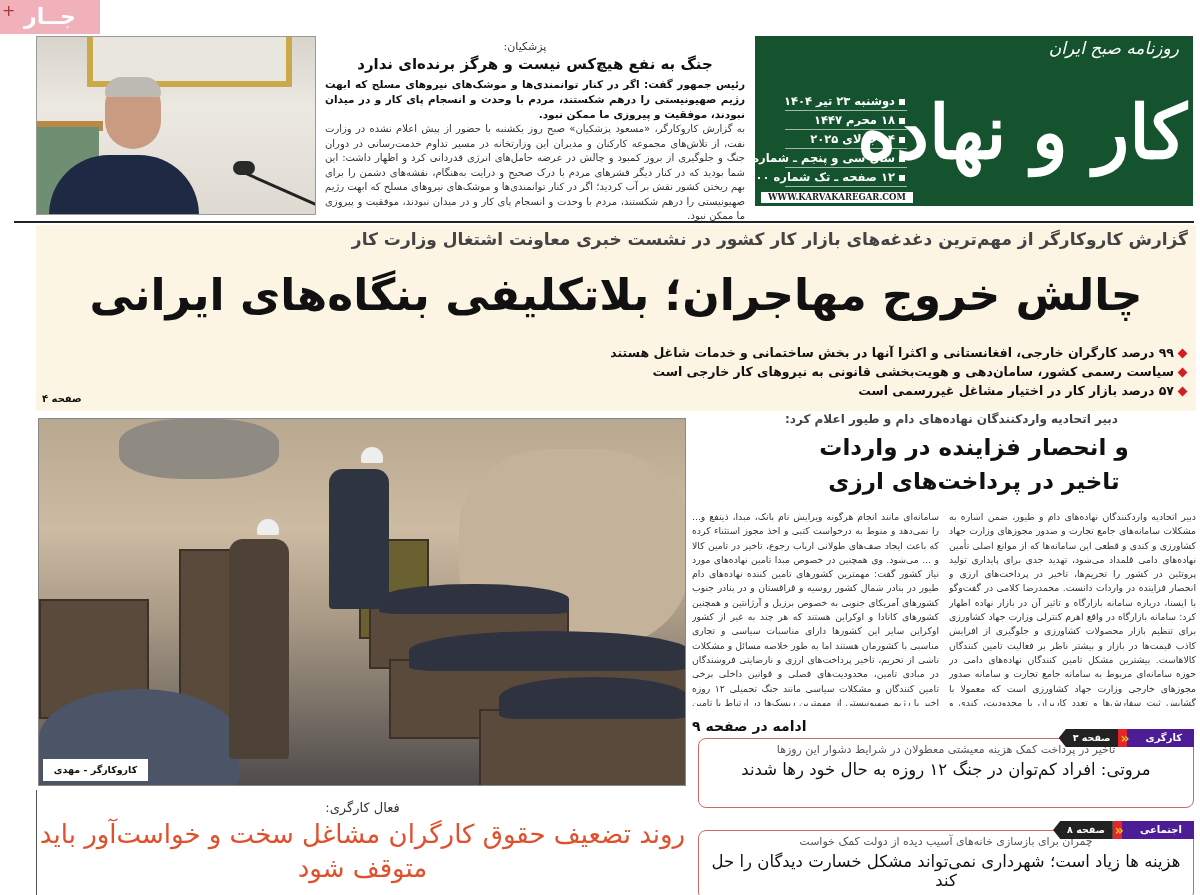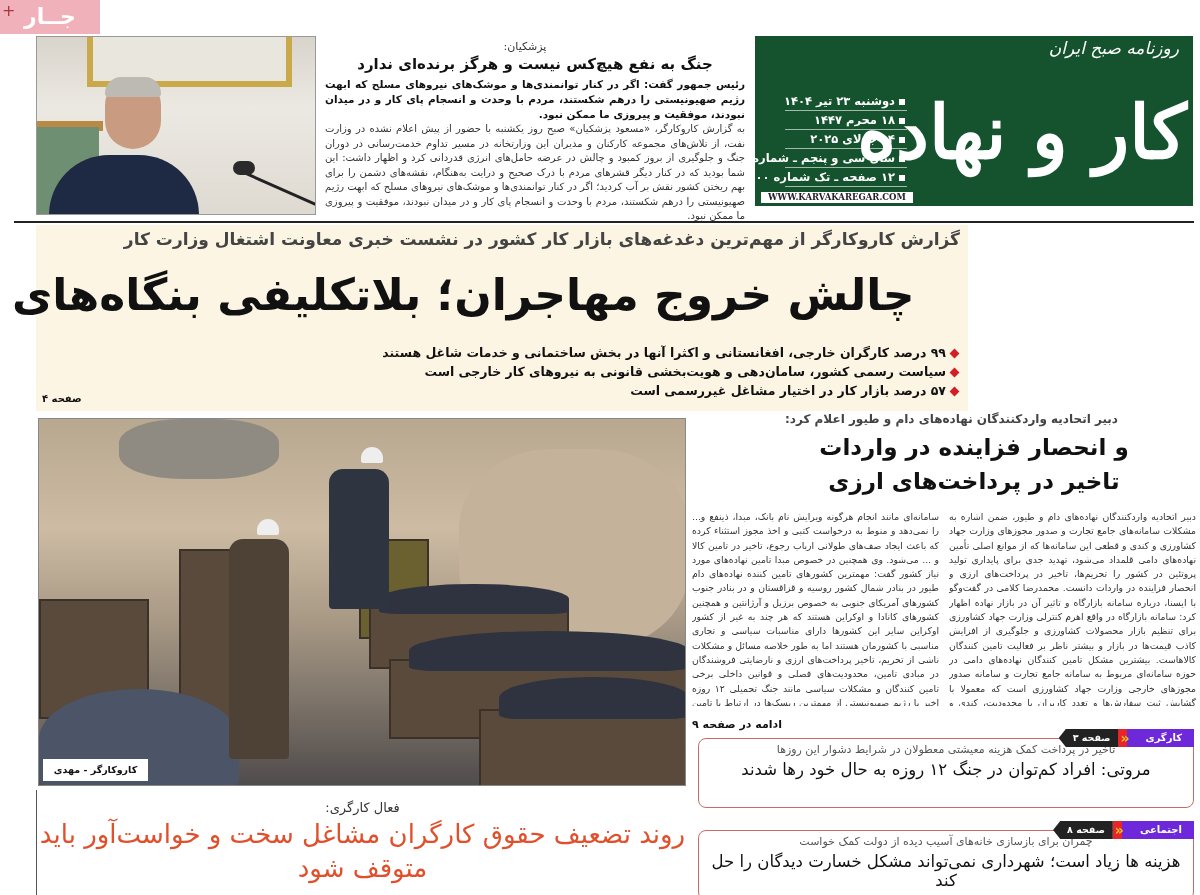--- a/index.html
+++ b/index.html
@@ -41,21 +41,21 @@
   .story-pres .kicker { text-align: center; font-size: 11px; color: #333; padding-right: 20px; }
   .story-pres .title { text-align: center; font-size: 15px; font-weight: bold; margin: 2px 0 4px; }
   .story-pres .lead { font-size: 10.5px; font-weight: bold; line-height: 15px; text-align: justify; }
   .story-pres .body { font-size: 10px; color: #333; line-height: 14.5px; text-align: justify; }
   .story-pres .cont { font-size: 10.5px; font-weight: bold; margin-top: 2px; }
 
   
   .rule-top { position: absolute; left: 14px; top: 221px; width: 1180px; height: 2px; background: #222; }
 
   
-  .lead-box { position: absolute; left: 36px; top: 225px; width: 932px; height: 186px; background: #fdf5e4; direction: rtl; padding-left: 32px; }
+  .lead-box { position: absolute; left: 36px; top: 225px; width: 1160px; height: 186px; background: #fdf5e4; direction: rtl; padding-left: 32px; }
   .lead-box .kicker { position: absolute; right: 8px; top: 4px; font-size: 17px; font-weight: bold; color: #444; }
   .lead-box .headline { position: absolute; right: 10px; top: 32px; width: 1140px; text-align: center; font-size: 44px; font-weight: bold;
     letter-spacing: -1px; line-height: 76px; color: #111; }
   .lead-box .bullets { position: absolute; right: 10px; top: 118px; }
   .lead-box .bullet-item { font-size: 12.5px; font-weight: bold; line-height: 19px; color: #111; }
   .lead-box .bullet-item .diamond { display: inline-block; width: 7px; height: 7px; background: #d21f26; transform: rotate(45deg); margin-left: 5px; vertical-align: middle; }
   .lead-box .page-ref { position: absolute; left: 6px; top: 168px; font-size: 10px; font-weight: bold; }
 
   
   .photo-coal { position: absolute; left: 38px; top: 418px; width: 648px; height: 368px; border: 1px solid #888; overflow: hidden;
@@ -71,21 +71,21 @@
   
   .story-tariff { position: absolute; left: 692px; top: 412px; width: 504px; direction: rtl; }
   .story-tariff .kicker { text-align: right; font-size: 12px; color: #444; padding-right: 78px; font-weight: bold; }
   .story-tariff .title { text-align: center; font-size: 23px; font-weight: bold; line-height: 34px; margin-top: 4px; padding-left: 60px; }
   .story-tariff .cols { display: flex; gap: 10px; margin-top: 12px; }
   .story-tariff .col { flex: 1; font-size: 9.3px; line-height: 14.3px; color: #333; text-align: justify; height: 196px; overflow: hidden; }
 
   
   .teaser { position: absolute; left: 698px; width: 496px; border: 1px solid #c86a6a; border-radius: 8px; background: #fff; direction: rtl; }
   .teaser .tag-bar { position: absolute; right: -1px; top: -10px; height: 18px; display: flex; direction: rtl; }
-  .teaser .tag { background: #6d28d9; color: #fff; font-size: 10px; font-weight: bold; padding: 0 12px 0 18px; line-height: 18px; }
+  .teaser .tag { background: #4c1d95; color: #fff; font-size: 10px; font-weight: bold; padding: 0 12px 0 18px; line-height: 18px; }
   .teaser .chev { color: #f2c31a; font-weight: bold; font-size: 14px; line-height: 18px; background: #e8242b; padding: 0 2px; letter-spacing: -4px; }
   .teaser .pageref { background: #222; color: #fff; font-size: 9.5px; font-weight: bold; line-height: 18px; padding: 0 8px 0 14px;
     clip-path: polygon(0 50%, 12% 0, 100% 0, 100% 100%, 12% 100%); }
   .teaser .kicker { text-align: center; font-size: 11px; color: #555; margin-top: 4px; }
   .teaser .title { text-align: center; font-size: 16.5px; color: #111; margin-top: 4px; }
 
   
   .story-labor { position: absolute; left: 36px; top: 790px; width: 652px; height: 105px; border-left: 1px solid #555; direction: rtl; text-align: center; }
   .story-labor .kicker { font-size: 13px; color: #333; margin-top: 10px; }
   .story-labor .title { font-size: 26px; color: #e0502c; line-height: 34px; margin-top: 2px; }
@@ -167,21 +167,21 @@
   <div class="kicker">دبیر اتحادیه واردکنندگان نهاده‌های دام و طیور اعلام کرد:</div>
   <div class="title">
     <div>و انحصار فزاینده در واردات</div>
     <div>تاخیر در پرداخت‌های ارزی</div>
   </div>
   <div class="cols">
     <div class="col">دبیر اتحادیه واردکنندگان نهاده‌های دام و طیور، ضمن اشاره به مشکلات سامانه‌های جامع تجارت و صدور مجوزهای وزارت جهاد کشاورزی و کندی و قطعی این سامانه‌ها که از موانع اصلی تأمین نهاده‌های دامی قلمداد می‌شود، تهدید جدی برای پایداری تولید پروتئین در کشور را تحریم‌ها، تاخیر در پرداخت‌های ارزی و انحصار فزاینده در واردات دانست. محمدرضا کلامی در گفت‌وگو با ایسنا، درباره سامانه بازارگاه و تاثیر آن در بازار نهاده اظهار کرد: سامانه بازارگاه در واقع اهرم کنترلی وزارت جهاد کشاورزی برای تنظیم بازار محصولات کشاورزی و جلوگیری از افزایش کاذب قیمت‌ها در بازار و بیشتر ناظر بر فعالیت تامین کنندگان کالاهاست. بیشترین مشکل تامین کنندگان نهاده‌های دامی در حوزه سامانه‌ای مربوط به سامانه جامع تجارت و سامانه صدور مجوزهای خارجی وزارت جهاد کشاورزی است که معمولا با گشایش ثبت سفارش‌ها و تعدد کاربران با محدودیت، کندی و قطعی مواجه می‌شود و اجازه اعمال کنترل‌های غیر</div>
     <div class="col">سامانه‌ای مانند انجام هرگونه ویرایش نام بانک، مبدا، ذینفع و... را نمی‌دهد و منوط به درخواست کتبی و اخذ مجوز استثناء کرده که باعث ایجاد صف‌های طولانی ارباب رجوع، تاخیر در تامین کالا و ... می‌شود. وی همچنین در خصوص مبدا تامین نهاده‌های مورد نیاز کشور گفت: مهمترین کشورهای تامین کننده نهاده‌های دام طیور در بنادر شمال کشور روسیه و قزاقستان و در بنادر جنوب کشورهای آمریکای جنوبی به خصوص برزیل و آرژانتین و همچنین کشورهای کانادا و اوکراین هستند که هر چند به غیر از کشور اوکراین سایر این کشورها دارای مناسبات سیاسی و تجاری مناسبی با کشورمان هستند اما به طور خلاصه مسائل و مشکلات ناشی از تحریم، تاخیر پرداخت‌های ارزی و نارضایتی فروشندگان در مبادی تامین، محدودیت‌های فصلی و قوانین داخلی برخی تامین کنندگان و مشکلات سیاسی مانند جنگ تحمیلی ۱۲ روزه اخیر با رژیم صهیونیستی از مهمترین ریسک‌ها در ارتباط با تامین کنندگان خارجی نهاده‌های دامی است.</div>
   </div>
 </div>
-<div style="position:absolute;left:692px;top:718px;font-size:11px;font-weight:bold;direction:rtl;">ادامه در صفحه ۹</div>
+<div style="position:absolute;left:692px;top:718px;font-size:14px;font-weight:bold;direction:rtl;">ادامه در صفحه ۹</div>
 
 <div class="teaser" style="top:738px;height:70px;">
   <div class="tag-bar">
     <span class="tag">کارگری</span>
     <span class="chev">«</span>
     <span class="pageref">صفحه ۳</span>
   </div>
   <div class="kicker">تاخیر در پرداخت کمک هزینه معیشتی معطولان در شرایط دشوار این روزها</div>
   <div class="title">مروتی: افراد کم‌توان در جنگ ۱۲ روزه به حال خود رها شدند</div>
 </div>

